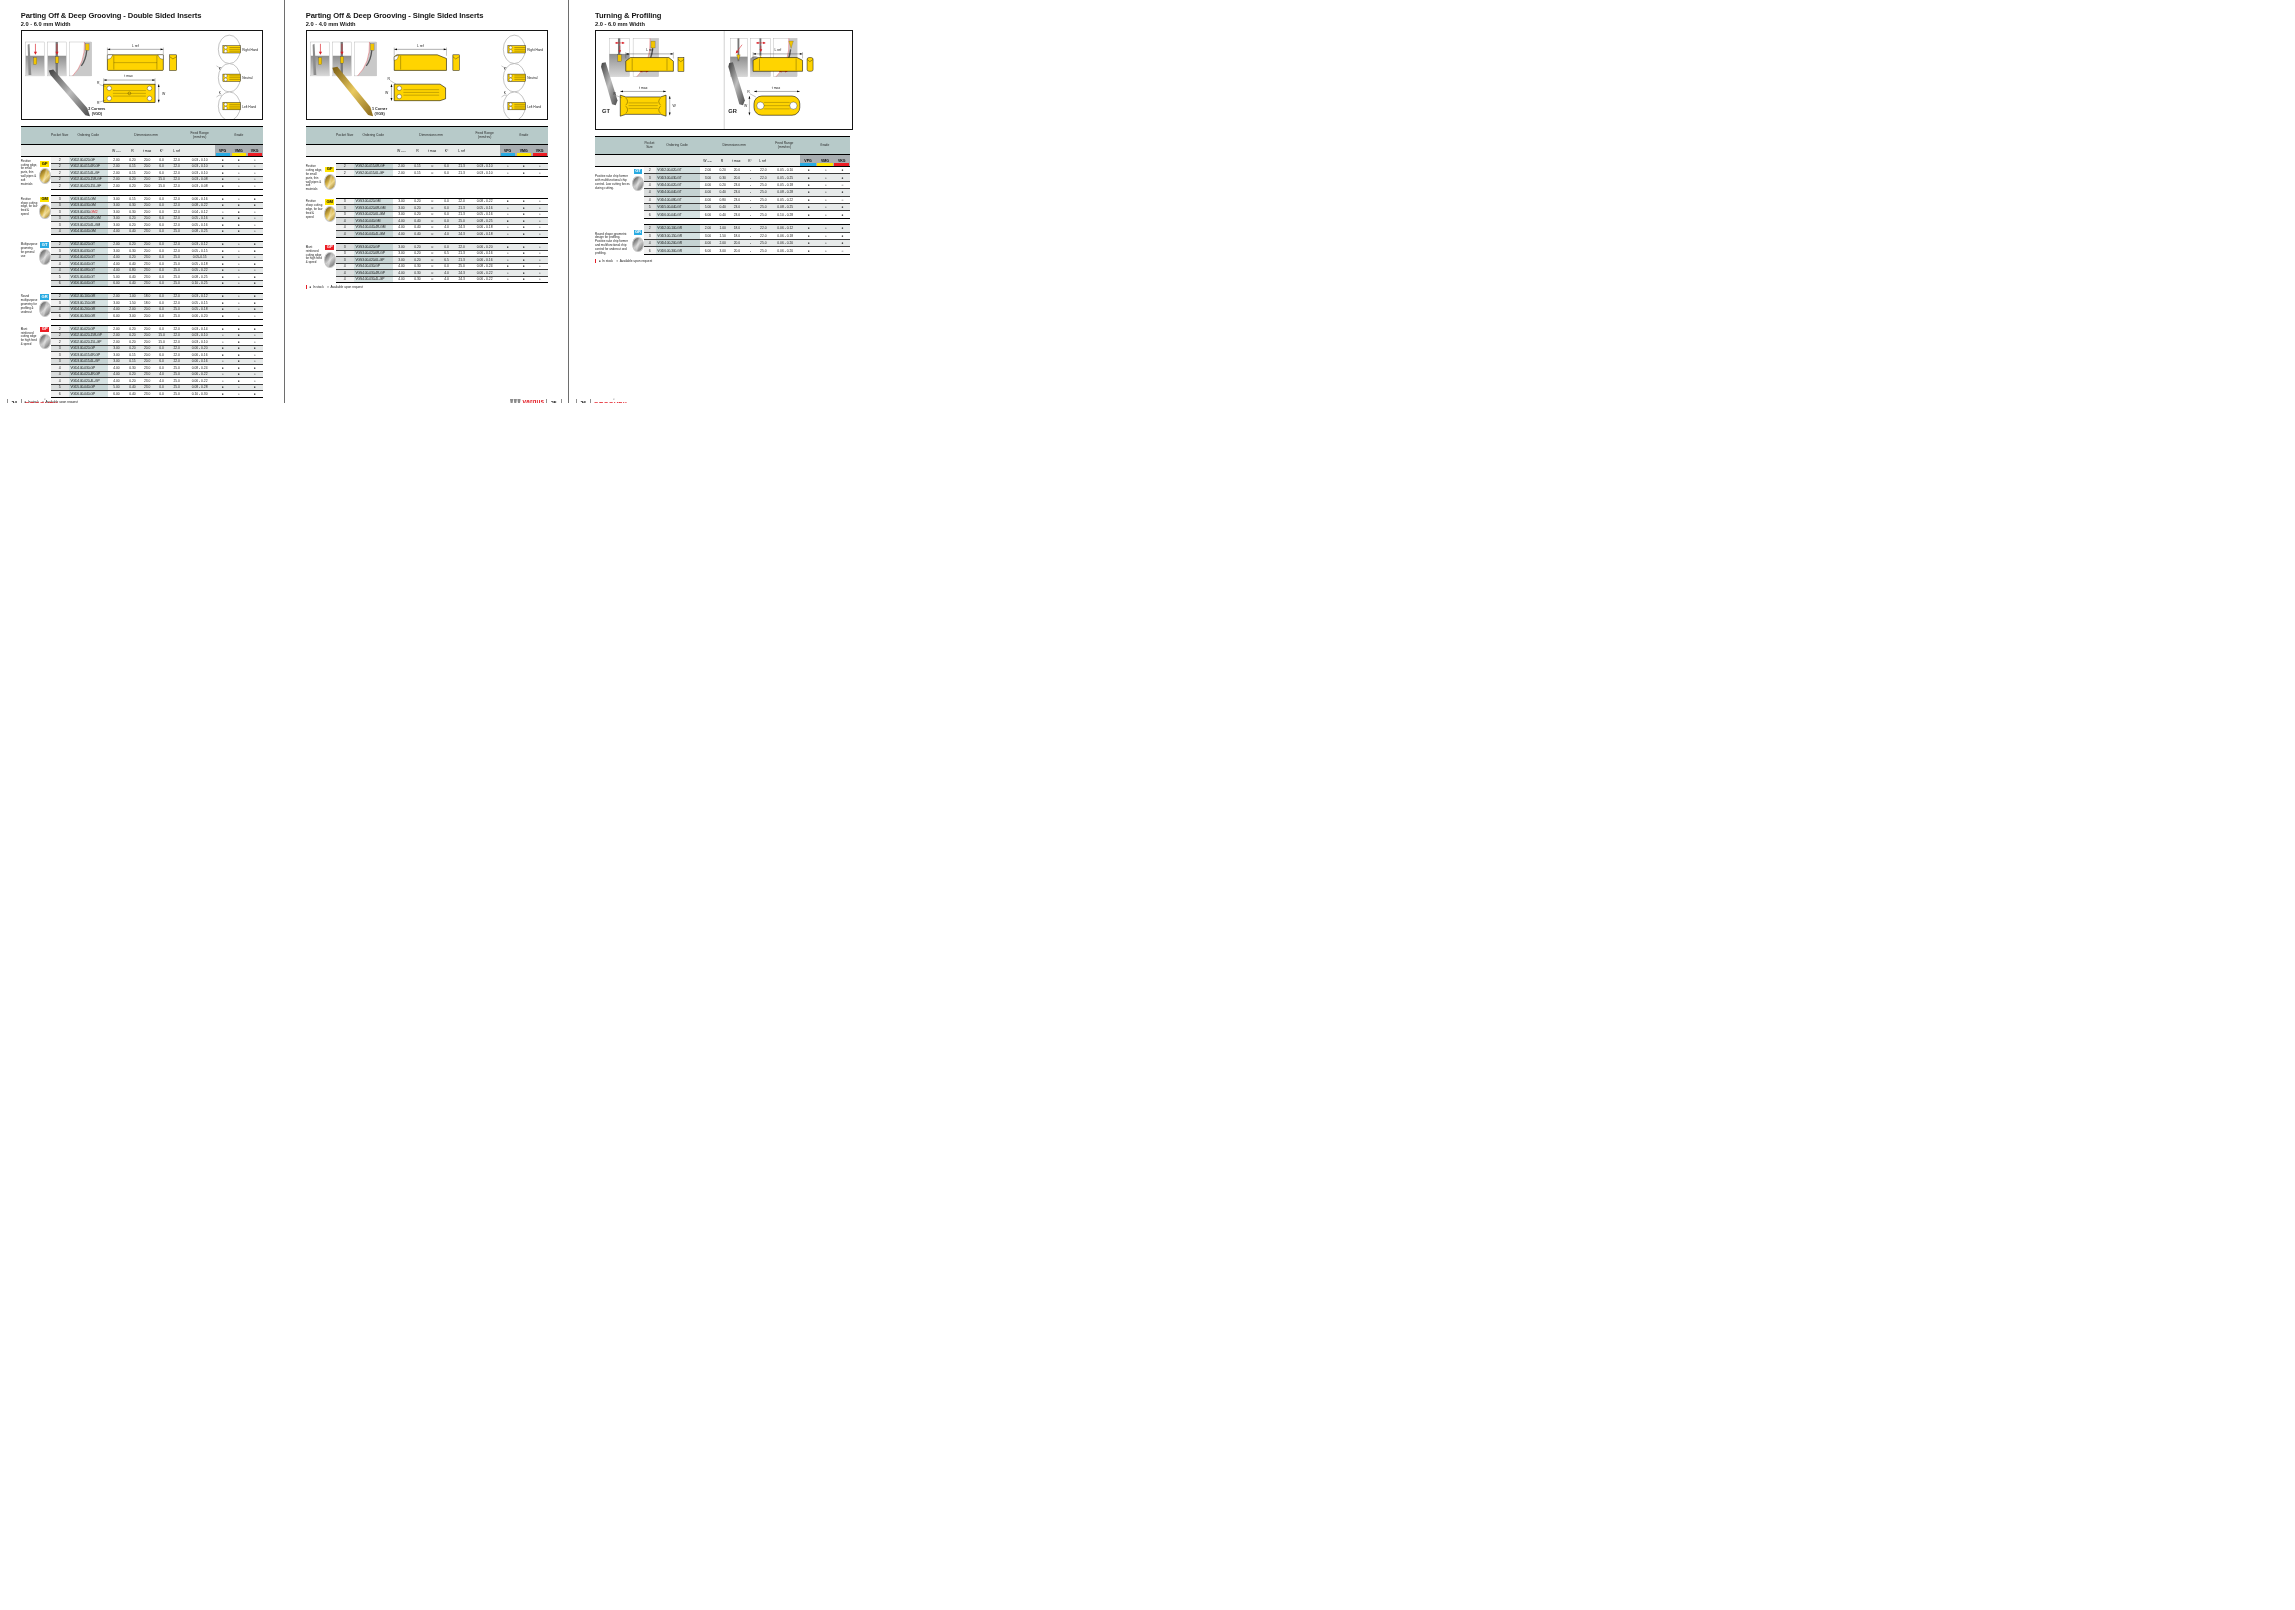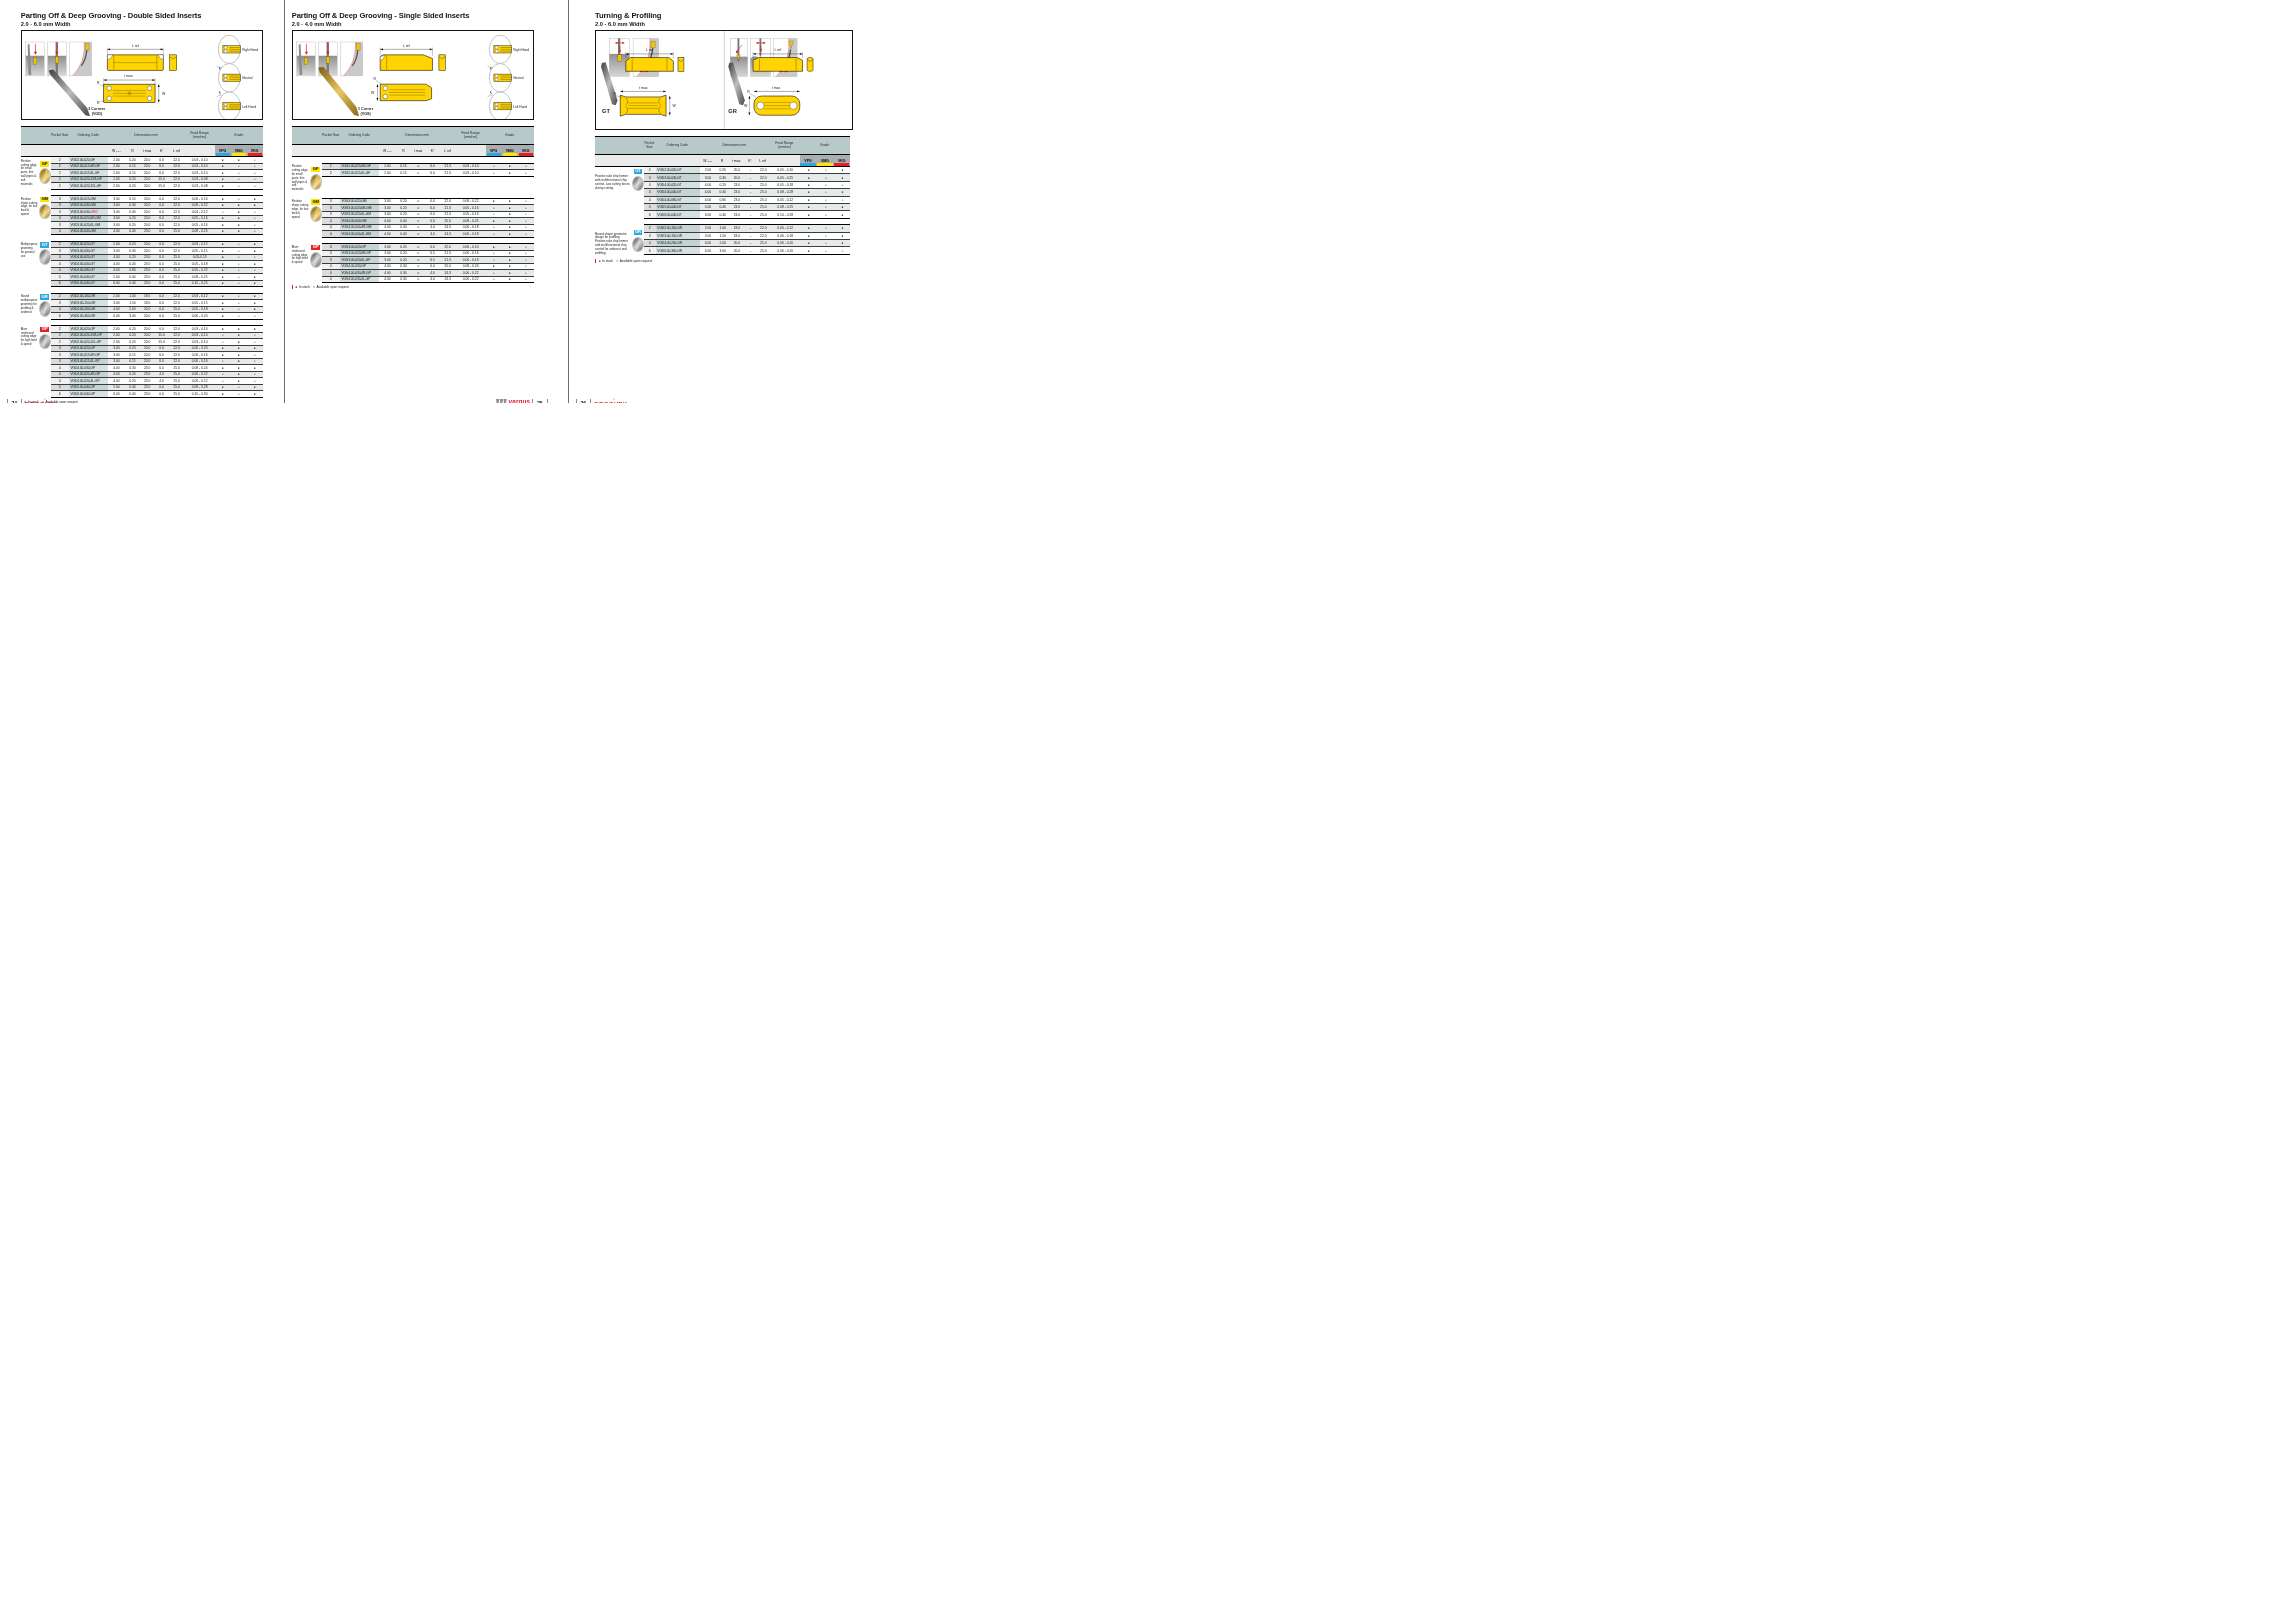--- a/index.html
+++ b/index.html
@@ -1,20 +1,20 @@
 <!DOCTYPE html>
 <html style="font-size:7.3px"><head>
 <meta charset="utf-8">
 <style>
   html,body{margin:0;padding:0;background:#fff;}
   body{width:854px;height:403px;position:relative;font-family:"Liberation Sans",sans-serif;overflow:hidden;}
   .vdiv{position:absolute;top:0;bottom:0;width:0.5px;background:#6e6e6e;}
   .page{position:absolute;top:0;bottom:0;}
   #p1{left:0;width:284px;}
-  #p2{left:271px;width:284px;}
+  #p2{left:285px;width:284px;}
   #p3{left:569px;width:286px;}
   .pcontent{position:relative;height:100%;}
   #p1 .pcontent,#p2 .pcontent{padding:12px 0 0 20.7px;}
   #p3 .pcontent{padding:12px 0 0 26px;}
   .ptitle{font-size:7.6px;font-weight:700;color:#151515;letter-spacing:-0.1px;line-height:1.15;margin:0;}
   .psub{font-size:5.7px;font-weight:700;color:#151515;margin:0.5px 0 0 0;}
   .dbox{border:0.9px solid #141414;margin-top:3.2px;background:#fff;}
   
   .tbl{margin-top:6px;}
   .hmain{display:flex;background:#b7cac9;border-top:1.8px solid #000;border-bottom:0.9px solid #000;height:17px;align-items:center;}

